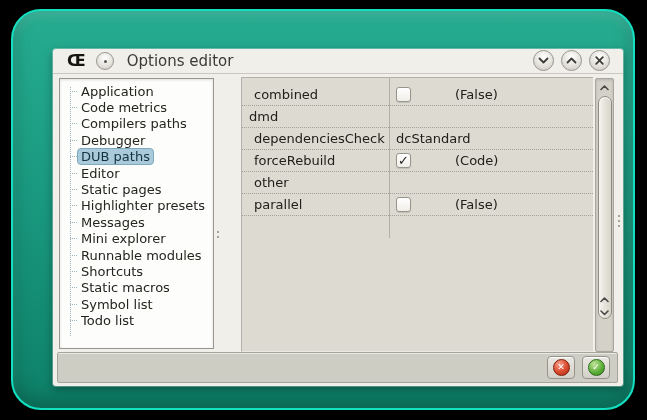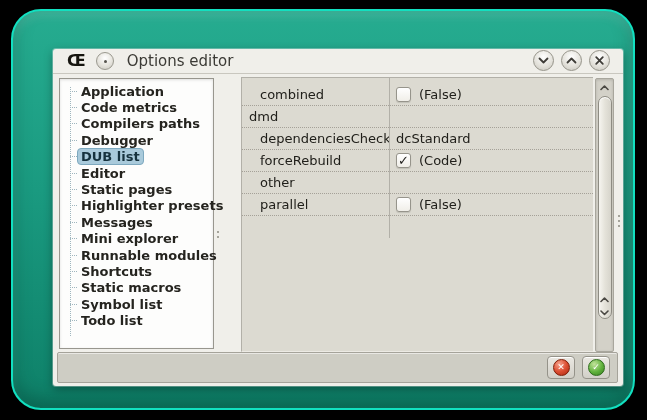--- a/index.html
+++ b/index.html
@@ -27,41 +27,41 @@
                   border-radius:50%;background:#56544e;}
   .title-text{margin-left:13px;font-size:15px;color:#3b3a35;}
   .win-btn{position:absolute;top:1px;width:21px;height:21px;border-radius:50%;
            background:radial-gradient(circle at 50% 32%,#ffffff,#e3e1da 58%,#c6c4bc);
            border:1px solid #96948a;display:flex;align-items:center;justify-content:center;}
   .win-btn.min{left:480px;} .win-btn.max{left:508px;} .win-btn.close{left:536px;}
 
   
   .sidebar{position:absolute;left:6px;top:29px;width:155px;height:271px;background:#fdfdfc;
            border:1px solid #98968e;box-shadow:inset 0 1px 3px rgba(0,0,0,.12);padding-top:4px;}
-  .tree{position:relative;height:100%;font-weight:bold;}
+  .tree{position:relative;height:100%;}
   .tree::before{content:"";position:absolute;left:10px;top:4px;bottom:12px;border-left:1px dotted #9fb6be;}
   .tree-item{height:16.4px;display:flex;align-items:center;font-size:13px;color:#25241f;white-space:nowrap;}
   .tree-stub{width:7px;height:0;border-top:1px dotted #9fb6be;margin-left:10px;margin-right:4px;flex:none;}
   .tree-item .label{line-height:15px;}
   .tree-item.selected .label{background:#a9cadb;border:1px solid #7ea9bf;border-radius:4px;
                              padding:0 3px;margin-left:-4px;color:#16323e;}
 
   
   .splitter{position:absolute;left:161px;top:29px;width:27px;height:271px;}
   .split-dots{position:absolute;left:3px;top:150px;width:3px;}
   .split-dots i,.edge-dots i{display:block;width:2px;height:2px;border-radius:50%;background:#8d8b81;margin:3px 0;}
 
   
   .grid{position:absolute;left:188px;top:28px;width:352px;height:275px;background:#dcdad1;
         border-top:1px solid #b2b0a8;border-left:1px solid #b2b0a8;border-bottom:1px solid #eceae4;
         padding-top:6px;}
   .grid .vdivider{position:absolute;left:147px;top:0;width:1px;height:160px;background:#b2b0a8;}
   .grid-row{height:22px;display:flex;align-items:center;border-bottom:1px dotted #a5a198;font-size:13px;color:#21201b;}
-  .cell-name{width:147px;padding-left:18px;flex:none;white-space:nowrap;overflow:hidden;}
-  .cell-value{flex:1;display:flex;align-items:center;padding-left:7px;white-space:nowrap;}
+  .cell-name{width:147px;padding-left:12px;flex:none;white-space:nowrap;overflow:hidden;}
+  .cell-value{flex:1;display:flex;align-items:center;padding-left:7px;white-space:nowrap;gap:36px;}
   .checkbox{width:15px;height:15px;border-radius:3px;border:1px solid #96948b;flex:none;
             background:linear-gradient(180deg,#ffffff,#f0eee8);box-shadow:0 1px 1px rgba(0,0,0,.12);
             display:flex;align-items:center;justify-content:center;margin-right:8px;}
   .checkbox .check{font-size:13px;font-weight:700;color:#1e1d1a;line-height:1;margin-top:-1px;}
 
   
   .scrollbar{position:absolute;left:542px;top:29px;width:19px;height:274px;background:#d3d1c8;
              border:1px solid #a8a69d;border-radius:2px;box-shadow:inset 0 1px 3px rgba(0,0,0,.15);}
   .sb-arrow{position:absolute;left:0;width:17px;height:13px;display:flex;align-items:center;justify-content:center;}
   .sb-arrow.top{top:2px;} .sb-arrow.b1{top:214px;} .sb-arrow.b2{top:227px;}
@@ -124,21 +124,21 @@
         <div class="tree-item">
             <span class="tree-stub"></span>
             <span class="label">Compilers paths</span>
           </div>
         <div class="tree-item">
             <span class="tree-stub"></span>
             <span class="label">Debugger</span>
           </div>
         <div class="tree-item selected">
             <span class="tree-stub"></span>
-            <span class="label">DUB list</span>
+            <span class="label">DUB paths</span>
           </div>
         <div class="tree-item">
             <span class="tree-stub"></span>
             <span class="label">Editor</span>
           </div>
         <div class="tree-item">
             <span class="tree-stub"></span>
             <span class="label">Static pages</span>
           </div>
         <div class="tree-item">

